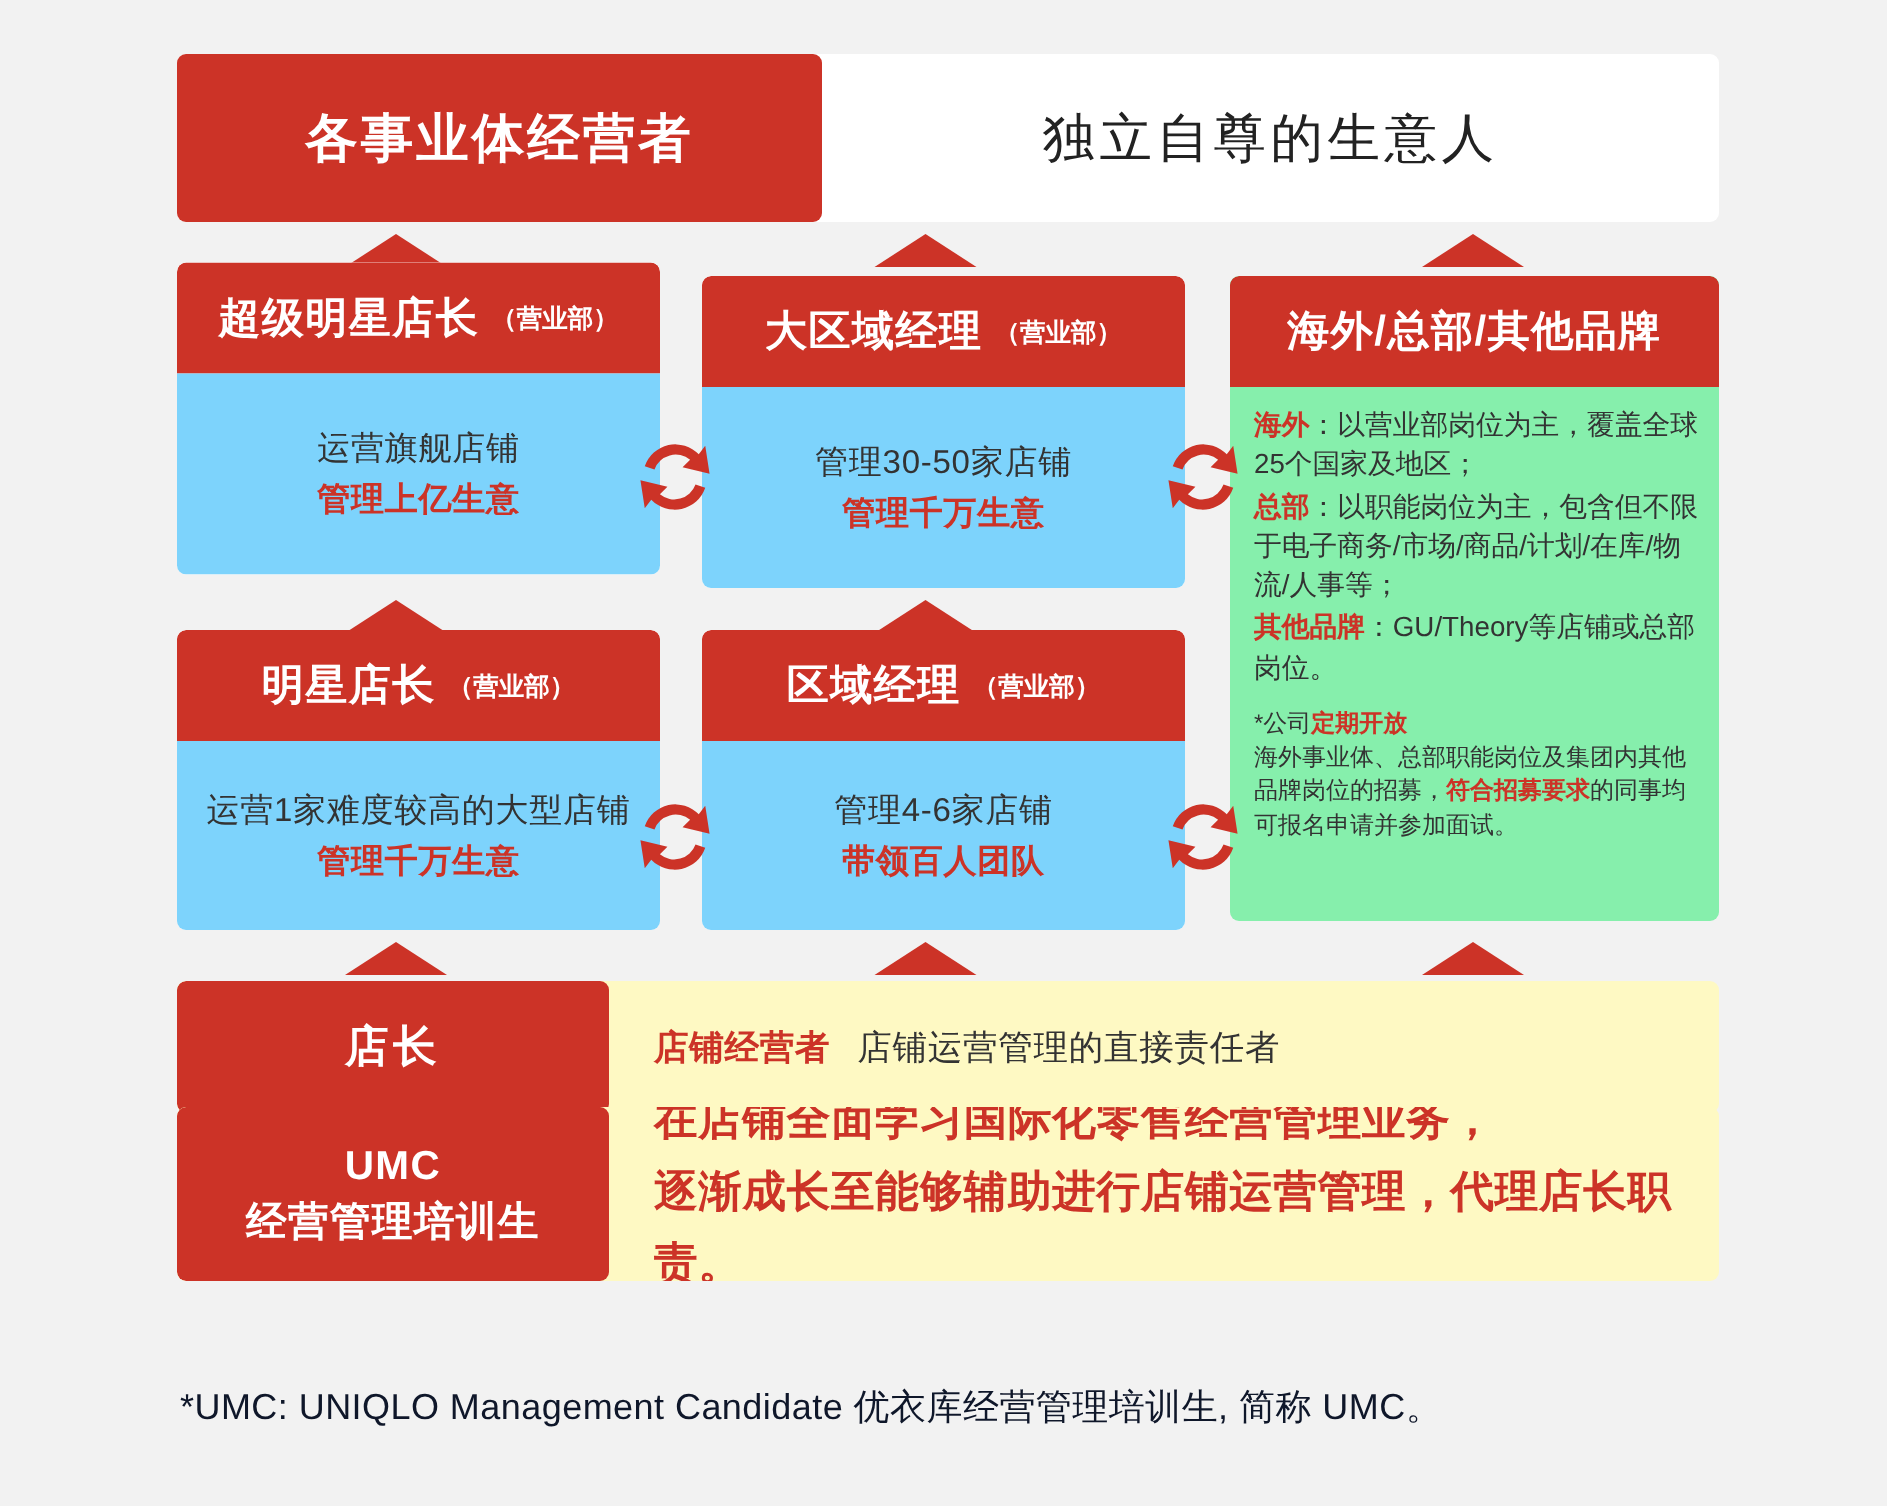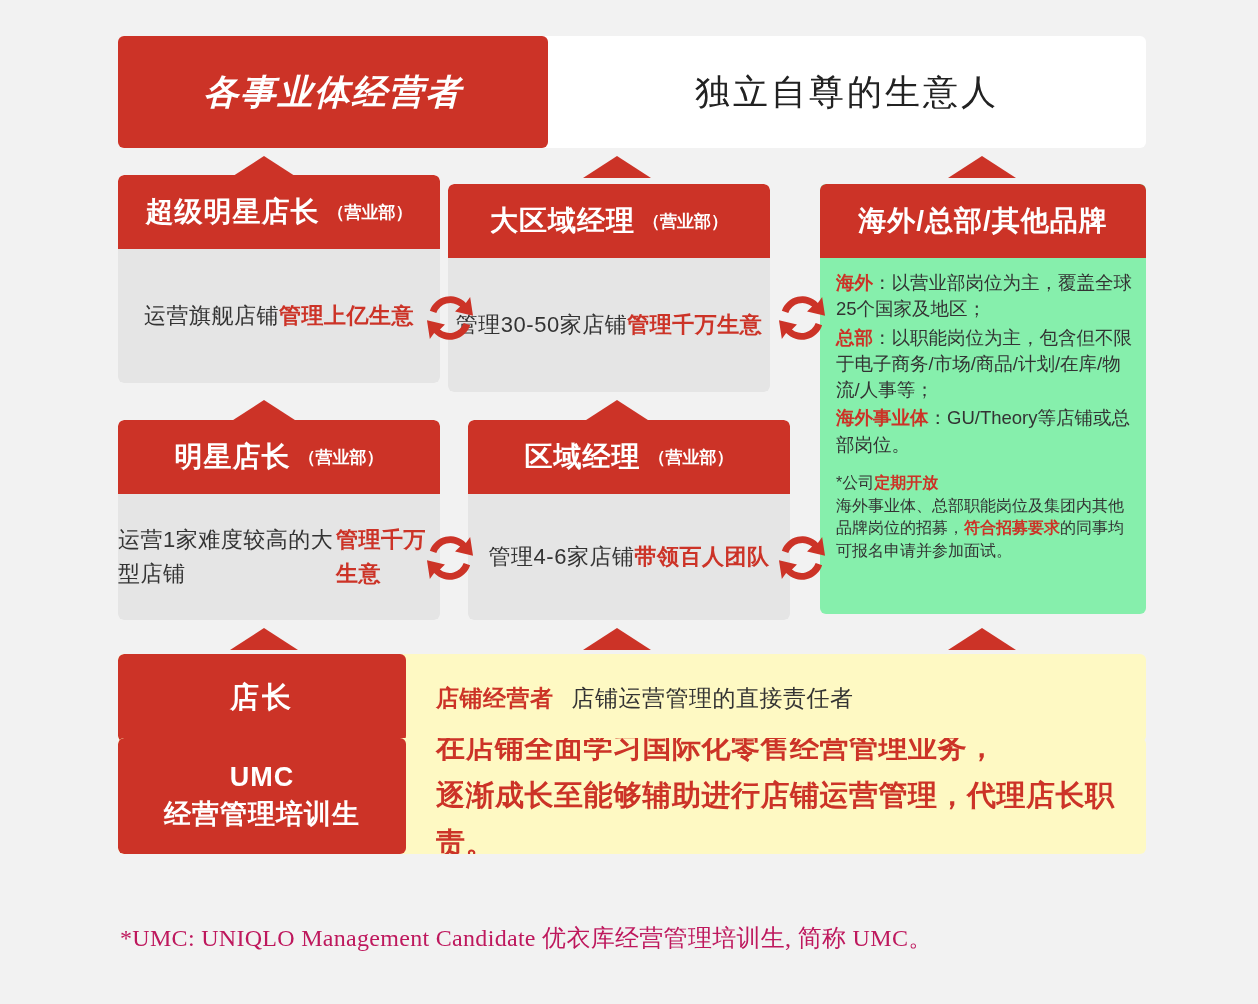--- a/index.html
+++ b/index.html
@@ -14,37 +14,37 @@
   
   .red-head {
     background: #cc3327;
     color: #ffffff;
     border-radius: 6px;
     display: flex; align-items: center; justify-content: center;
     font-weight: bold;
     letter-spacing: 1px;
   }
   .white-body {
-    background: #e5e5e5;
-    display: flex; flex-direction: row;
+    background: #7dd3fc;
+    display: flex; flex-direction: column;
     align-items: center; justify-content: center;
   }
 
   
   .top-banner {
     position: absolute; left: 118px; top: 36px;
     width: 1028px; height: 112px;
     background: #ffffff; border-radius: 6px;
     display: flex; align-items: stretch;
   }
   .top-banner-red {
     width: 430px; height: 112px;
     background: #cc3327; border-radius: 6px;
     display: flex; align-items: center; justify-content: center;
-    color: #fff; font-weight: bold; font-size: 35px; letter-spacing: 2px; font-style: italic;
+    color: #fff; font-weight: bold; font-size: 35px; letter-spacing: 2px;
   }
   .top-banner-white {
     flex: 1; display: flex; align-items: center; justify-content: center;
     color: #222222; font-size: 35px; letter-spacing: 3px;
   }
 
   
   .tri-up {
     position: absolute;
     width: 0; height: 0;
@@ -96,21 +96,21 @@
 
   .shopmgr-red   { width: 288px; font-size: 29px; letter-spacing: 3px; }
   .umc-red       { width: 288px; font-size: 27px; line-height: 1.38; letter-spacing: 1px; }
   .shopmgr-label { color: #cc3327; font-weight: bold; font-size: 23px; margin-right: 18px; letter-spacing: .5px;}
   .shopmgr-desc  { color: #333333; font-size: 23px; letter-spacing: .5px;}
   .umc-text      { color: #cc3327; font-weight: bold; font-size: 29px; line-height: 1.65; letter-spacing: .5px;}
 
   
   .footnote {
     position: absolute; left: 120px; top: 922px; width: 1020px;
-    color: #be185d; font-size: 24px; letter-spacing: .3px; font-family: Liberation Serif, serif;
+    color: #0f172a; font-size: 24px; letter-spacing: .3px;
   }
 </style>
 </head>
 <body>
 
 <div class="page">
 
   <div class="top-banner">
     <div class="top-banner-red">各事业体经营者</div>
     <div class="top-banner-white">独立自尊的生意人</div>
@@ -124,21 +124,21 @@
     <div class="red-head">
       <span>超级明星店长</span>
       <span class="sub">（营业部）</span>
     </div>
     <div class="white-body" style="height:134px;">
       <div class="line-dark">运营旗舰店铺</div>
       <div class="line-red">管理上亿生意</div>
     </div>
   </div>
 
-  <div class="tier-card" style="left:448px; top:184px; width:322px; height:208px;">
+  <div class="tier-card" style="left:468px; top:184px; width:322px; height:208px;">
     <div class="red-head">
       <span>大区域经理</span>
       <span class="sub">（营业部）</span>
     </div>
     <div class="white-body" style="height:134px;">
       <div class="line-dark">管理30-50家店铺</div>
       <div class="line-red">管理千万生意</div>
     </div>
   </div>
 
@@ -147,21 +147,21 @@
       <span>海外/总部/其他品牌</span>
     </div>
     <div class="rc-body">
       <div class="rc-para">
         <span class="lbl">海外</span><span>：以营业部岗位为主，覆盖全球25个国家及地区；</span>
       </div>
       <div class="rc-para">
         <span class="lbl">总部</span><span>：以职能岗位为主，包含但不限于电子商务/市场/商品/计划/在库/物流/人事等；</span>
       </div>
       <div class="rc-para">
-        <span class="lbl">海外事业体</span><span>：GU/Theory等店铺或总部岗位。</span>
+        <span class="lbl">其他品牌</span><span>：GU/Theory等店铺或总部岗位。</span>
       </div>
       <div class="rc-gap"></div>
       <div class="rc-note">
         <span>*公司</span><span class="hl">定期开放</span><br>
         <span>海外事业体、总部职能岗位及集团内其他品牌岗位的招募，</span><span class="hl">符合招募要求</span><span>的同事均可报名申请并参加面试。</span>
       </div>
     </div>
   </div>
 
   <div class="exchange-icon" style="left:414px; top:282px;">

